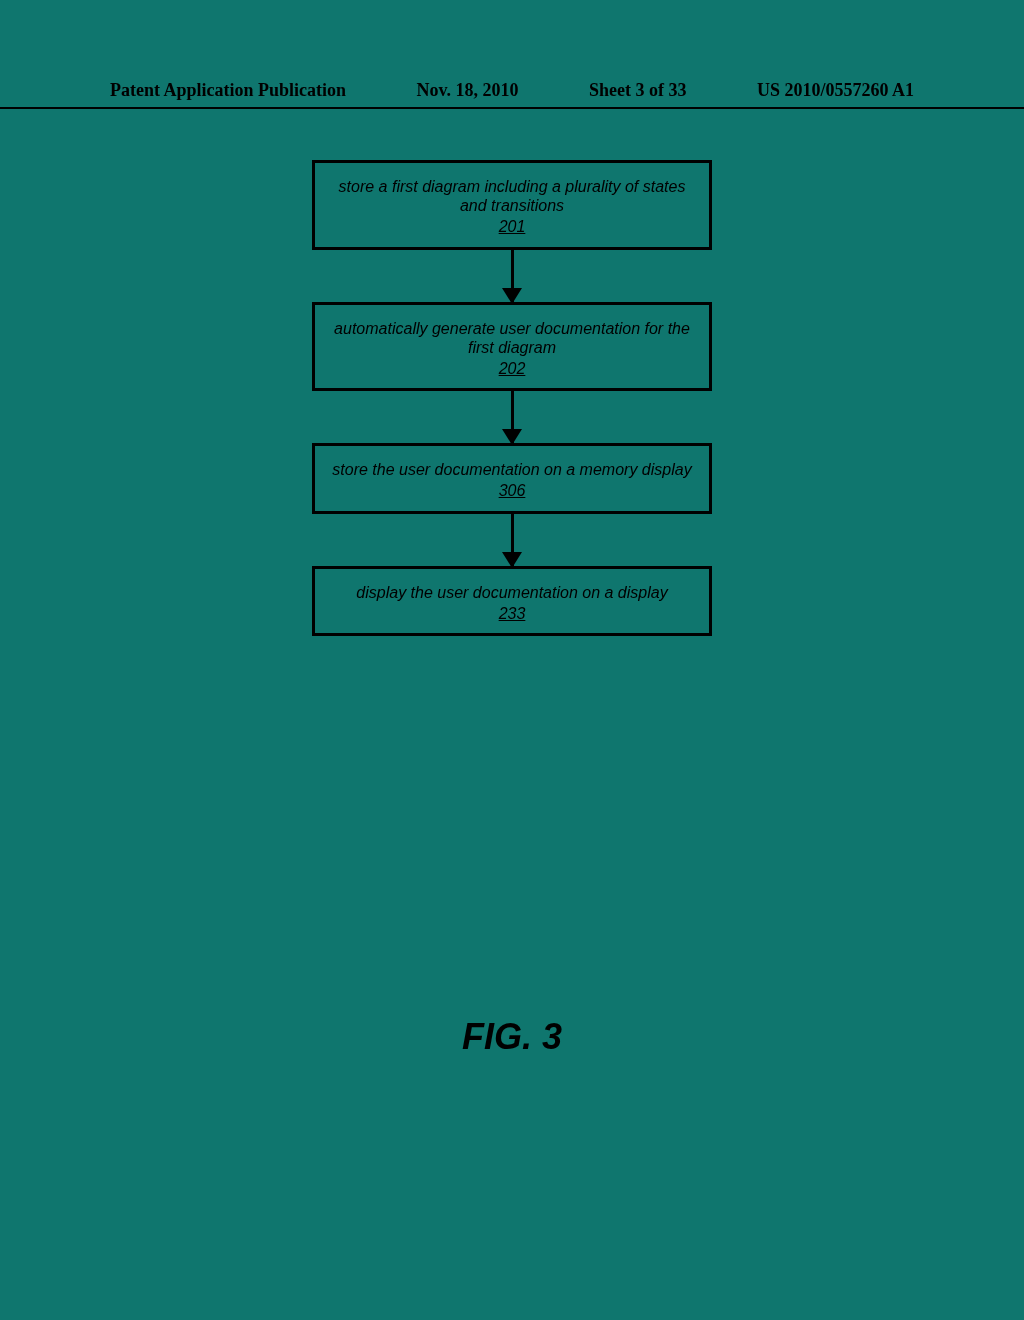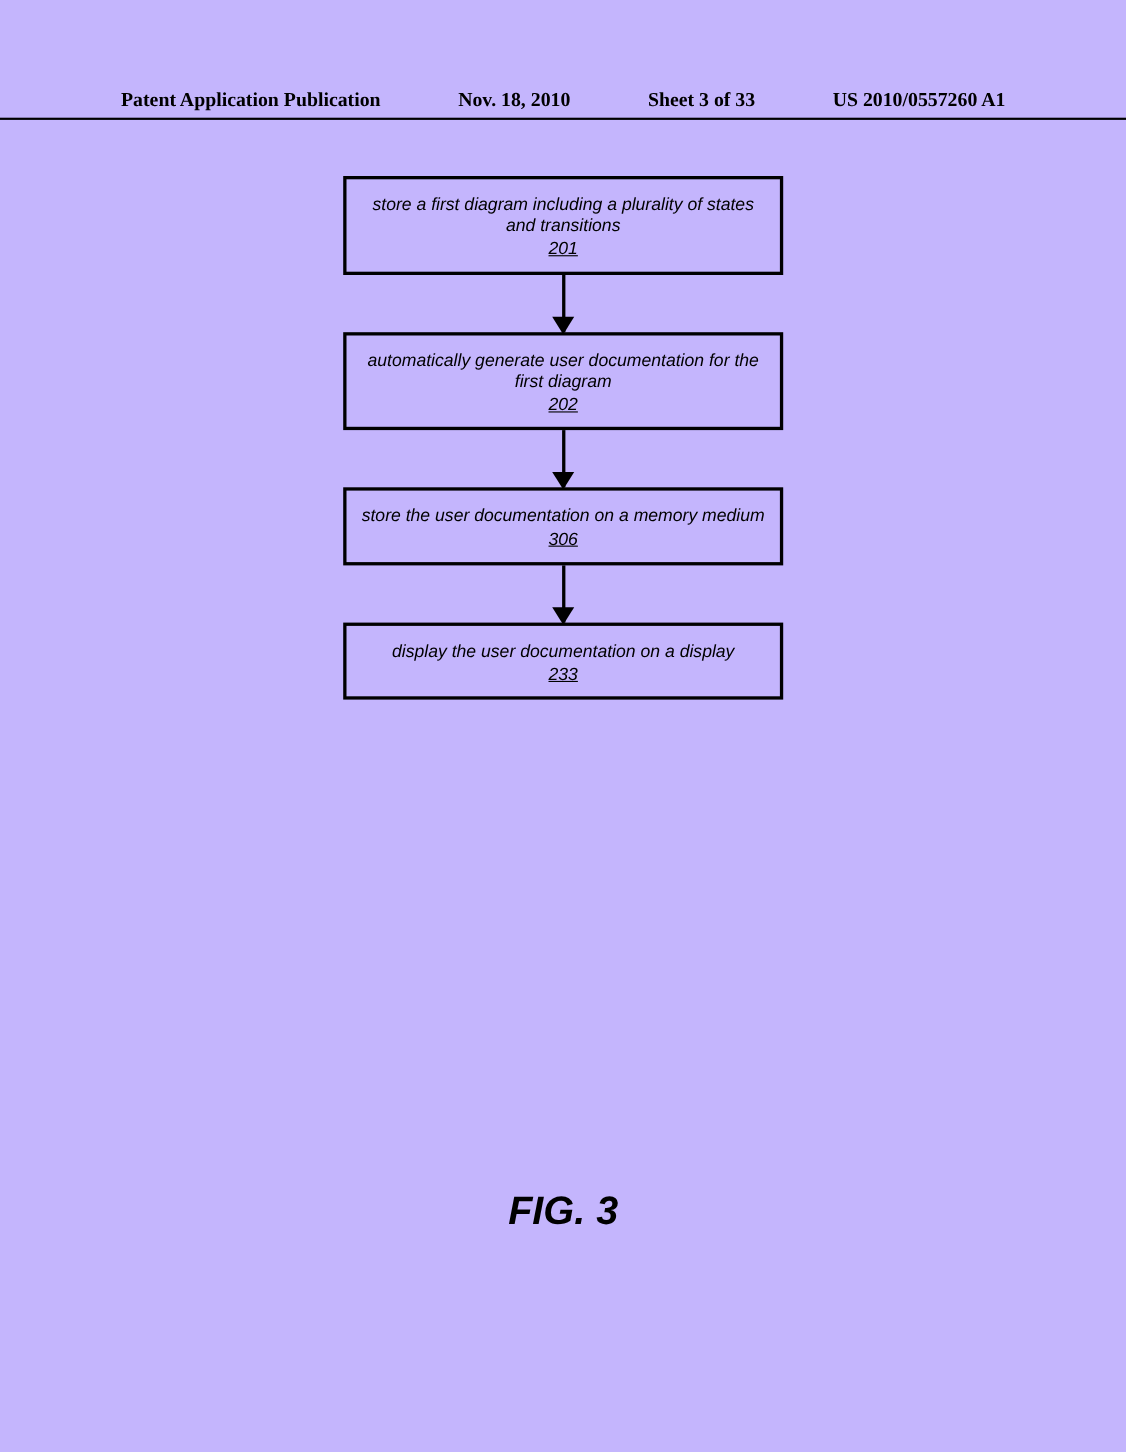--- a/index.html
+++ b/index.html
@@ -5,21 +5,21 @@
   html, body {
     margin: 0;
     padding: 0;
     background: #ffffff;
     font-family: "Times New Roman", Times, serif;
   }
   .page {
     width: 1024px;
     height: 1320px;
     position: relative;
-    background: #c4b5fd;
+    background: #0f766e;
     box-sizing: border-box;
   }
   .header {
     position: absolute;
     top: 80px;
     left: 0;
     width: 1024px;
     box-sizing: border-box;
     padding: 0 110px 6px 110px;
     border-bottom: 2px solid #000;
@@ -70,21 +70,21 @@
     left: 50%;
     transform: translateX(-50%);
     width: 0;
     height: 0;
     border-left: 10px solid transparent;
     border-right: 10px solid transparent;
     border-top: 16px solid #000;
   }
   .fig-label {
     position: absolute;
-    top: 1080px;
+    top: 1016px;
     left: 0;
     width: 1024px;
     text-align: center;
     font-family: Arial, Helvetica, sans-serif;
     font-style: italic;
     font-weight: 600;
     font-size: 36px;
   }
 </style>
 </head>
@@ -109,21 +109,21 @@
     <div class="arrow"></div>
 
     <div class="box">
       <span>automatically generate user documentation for the first diagram</span>
       <span class="num">202</span>
     </div>
 
     <div class="arrow"></div>
 
     <div class="box">
-      <span>store the user documentation on a memory medium</span>
+      <span>store the user documentation on a memory display</span>
       <span class="num">306</span>
     </div>
 
     <div class="arrow"></div>
 
     <div class="box">
       <span>display the user documentation on a display</span>
       <span class="num">233</span>
     </div>
 

